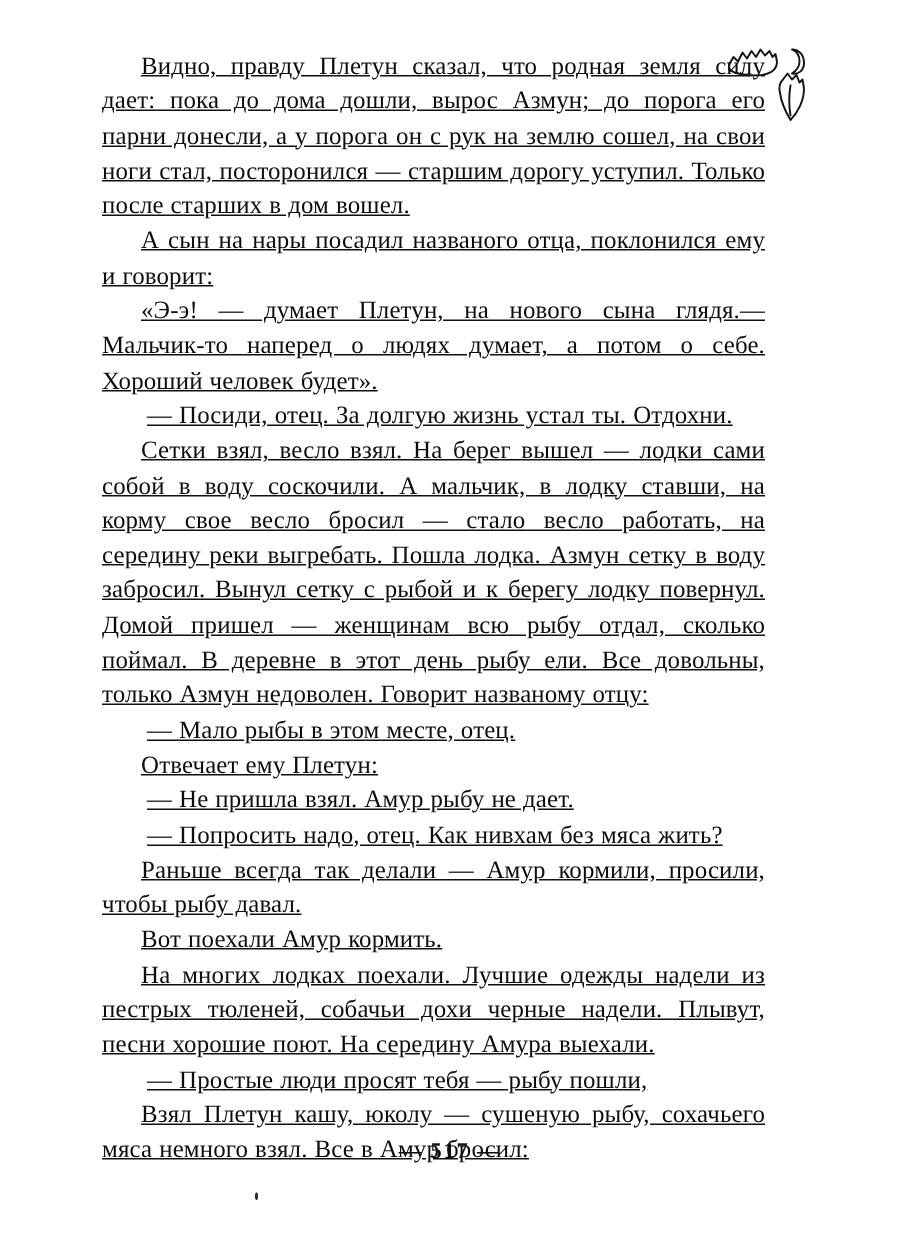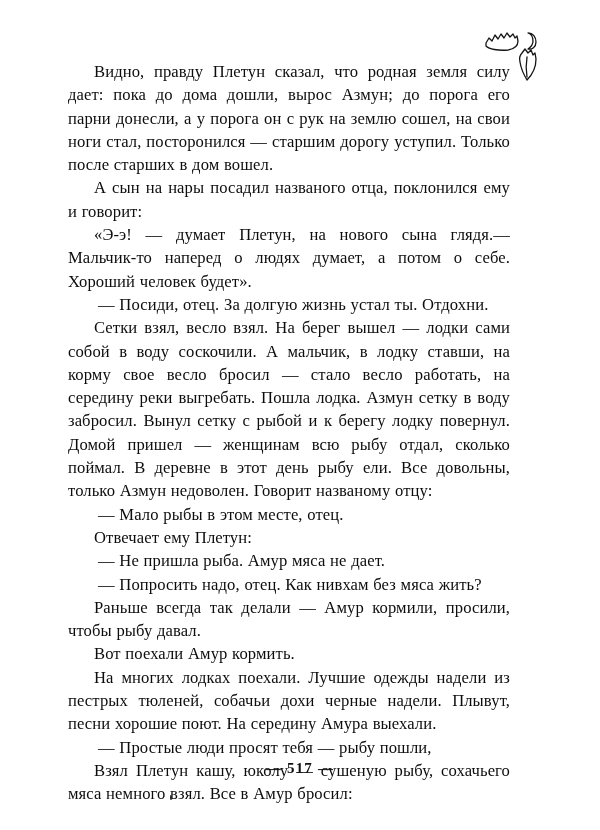--- a/index.html
+++ b/index.html
@@ -12,22 +12,23 @@
     width: 600px;
     height: 830px;
     background: #ffffff;
     overflow: hidden;
     font-family: "Liberation Serif", "DejaVu Serif", serif;
     color: #101010;
   }
   .text-column {
     position: absolute;
     left: 68px;
-    top: 60px;
+    top: 32px;
     width: 442px;
+    text-decoration: underline;
   }
   .para {
     margin: 0;
     text-align: justify;
     text-align-last: left;
     text-indent: 26px;
     font-size: 16.6px;
     line-height: 23.3px;
     letter-spacing: 0.1px;
     word-spacing: 0.4px;
@@ -85,21 +86,21 @@
   </div>
 
   <div class="text-column">
     <p class="para">Видно, правду Плетун сказал, что родная земля силу дает: пока до дома дошли, вырос Азмун; до порога его парни донесли, а у порога он с рук на землю сошел, на свои ноги стал, посторонился — старшим дорогу уступил. Только после старших в дом вошел.</p>
     <p class="para">А сын на нары посадил названого отца, поклонился ему и говорит:</p>
     <p class="para">«Э-э! — думает Плетун, на нового сына глядя.— Мальчик-то наперед о людях думает, а потом о себе. Хороший человек будет».</p>
     <p class="para dialog">— Посиди, отец. За долгую жизнь устал ты. Отдохни.</p>
     <p class="para">Сетки взял, весло взял. На берег вышел — лодки сами собой в воду соскочили. А мальчик, в лодку ставши, на корму свое весло бросил — стало весло работать, на середину реки выгребать. Пошла лодка. Азмун сетку в воду забросил. Вынул сетку с рыбой и к берегу лодку повернул. Домой пришел — женщинам всю рыбу отдал, сколько поймал. В деревне в этот день рыбу ели. Все довольны, только Азмун недоволен. Говорит названому отцу:</p>
     <p class="para dialog">— Мало рыбы в этом месте, отец.</p>
     <p class="para">Отвечает ему Плетун:</p>
-    <p class="para dialog">— Не пришла рыба. Амур мяса не дает.</p>
+    <p class="para dialog">— Не пришла взял. Амур рыбу не дает.</p>
     <p class="para dialog">— Попросить надо, отец. Как нивхам без мяса жить?</p>
     <p class="para">Раньше всегда так делали — Амур кормили, просили, чтобы рыбу давал.</p>
     <p class="para">Вот поехали Амур кормить.</p>
     <p class="para">На многих лодках поехали. Лучшие одежды надели из пестрых тюленей, собачьи дохи черные надели. Плывут, песни хорошие поют. На середину Амура выехали.</p>
     <p class="para dialog">— Простые люди просят тебя — рыбу пошли,</p>
     <p class="para">Взял Плетун кашу, юколу — сушеную рыбу, сохачьего мяса немного взял. Все в Амур бросил:</p>
   </div>
 
   <div class="speck"></div>
 

